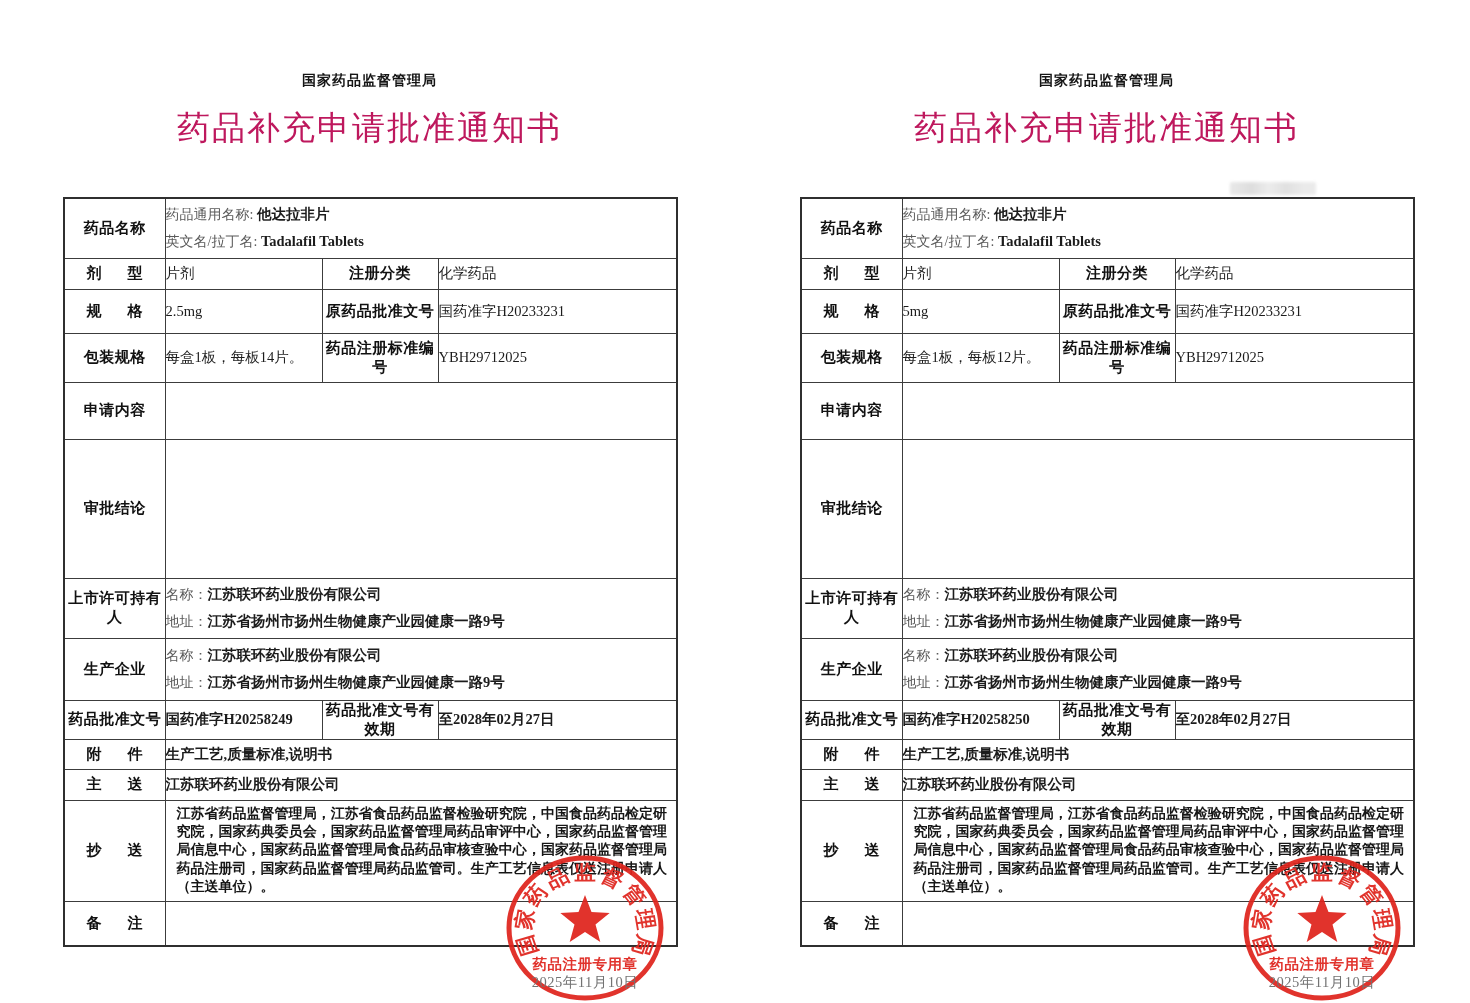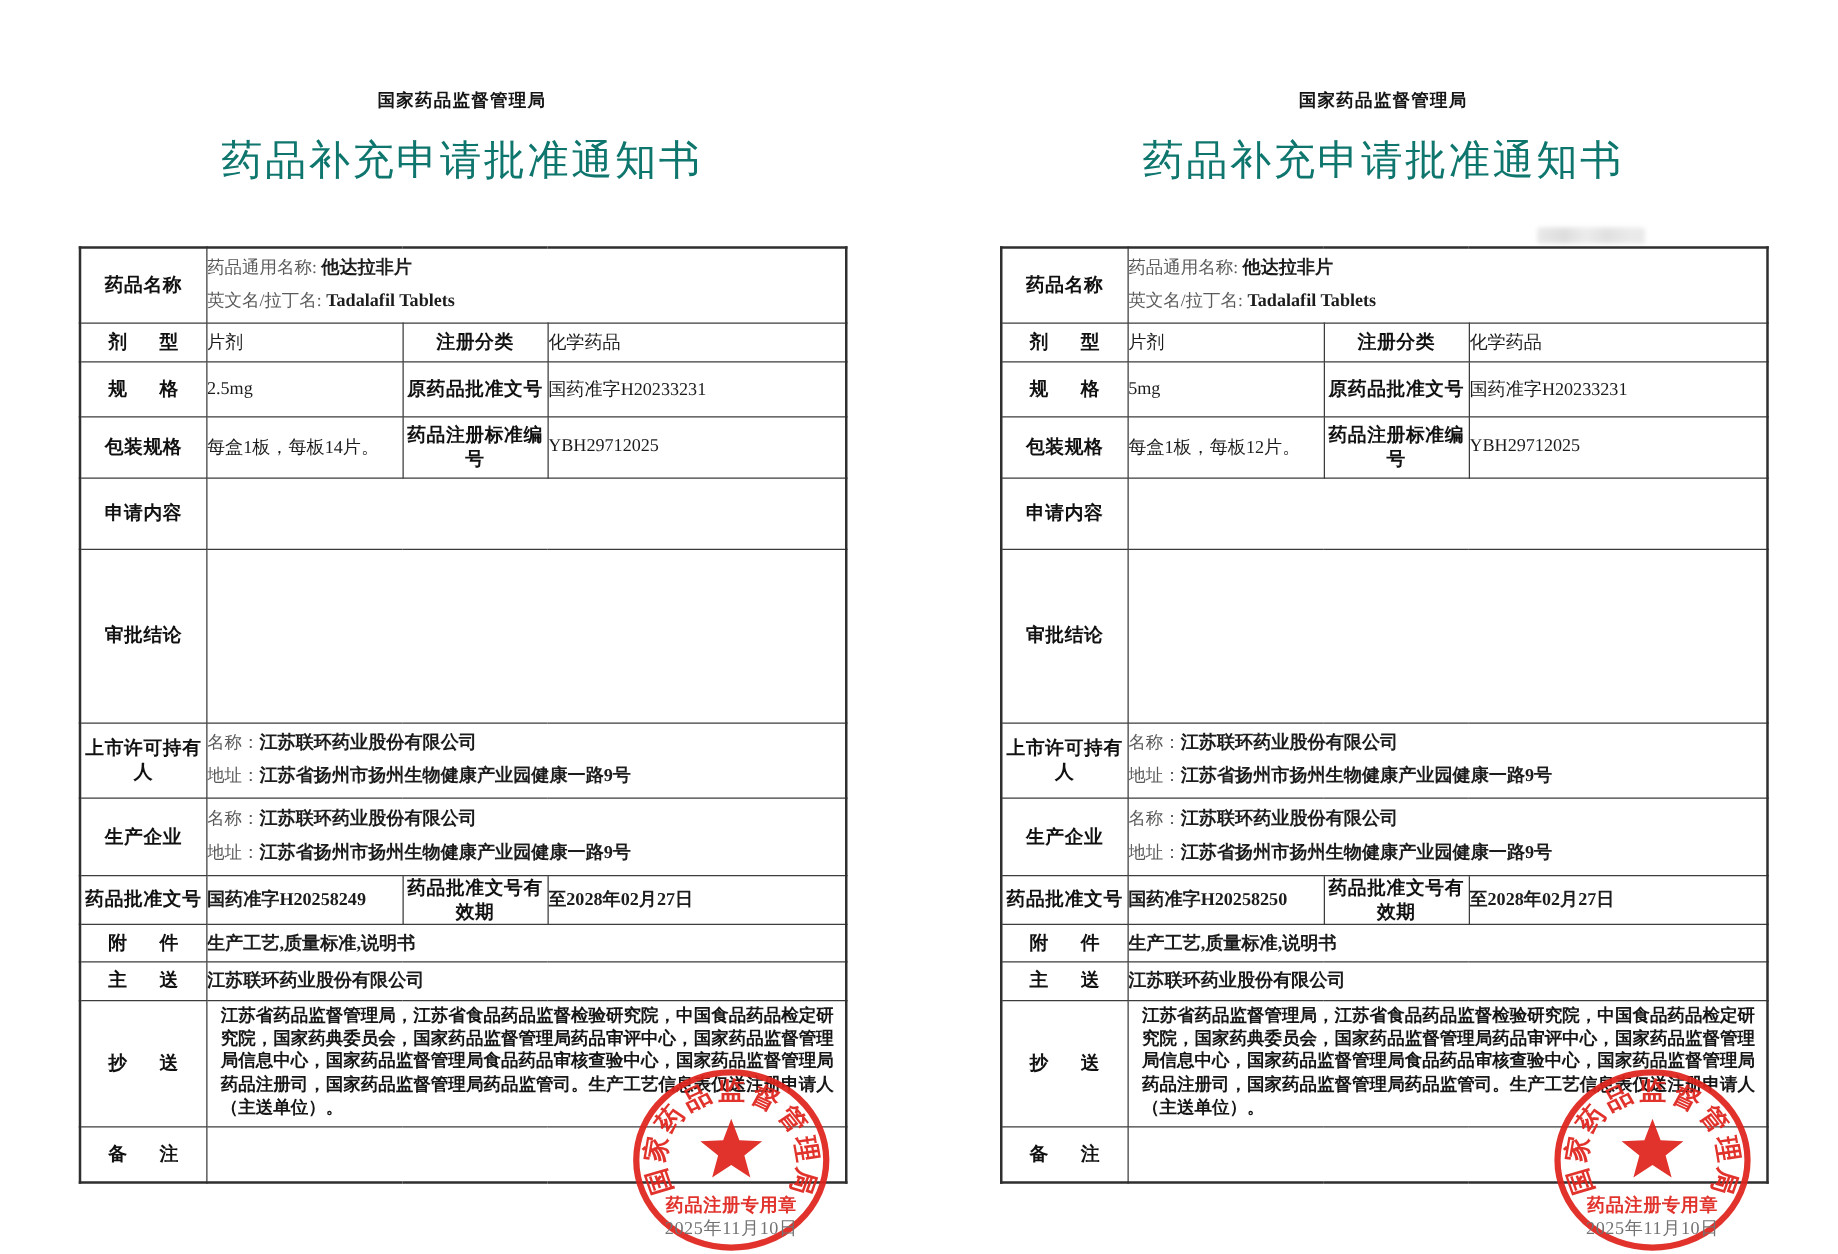--- a/index.html
+++ b/index.html
@@ -13,21 +13,21 @@
   .doc-left{left:63px;}
   .doc-right{left:800px;}
 
   .agency{
     position:absolute;top:72px;left:0;width:100%;text-align:center;
     font-family:"DejaVu Sans","Liberation Sans",sans-serif;
     font-weight:700;font-size:14px;letter-spacing:1px;color:#151515;
   }
   .doc-title{
     position:absolute;top:106px;left:0;width:100%;text-align:center;
-    font-size:33px;letter-spacing:2px;color:#0f766e;font-weight:400;
+    font-size:33px;letter-spacing:2px;color:#be185d;font-weight:400;
   }
 
   .scan-artifact{
     position:absolute;top:182px;left:430px;width:86px;height:13px;
     background:linear-gradient(90deg,#cfcfcf 5%,#bdbdbd 25%,#dadada 45%,#c3c3c3 65%,#d6d6d6 85%);
     filter:blur(1.6px);opacity:.5;border-radius:2px;
   }
 
   table.sheet{
     position:absolute;top:197px;left:0;width:613px;

